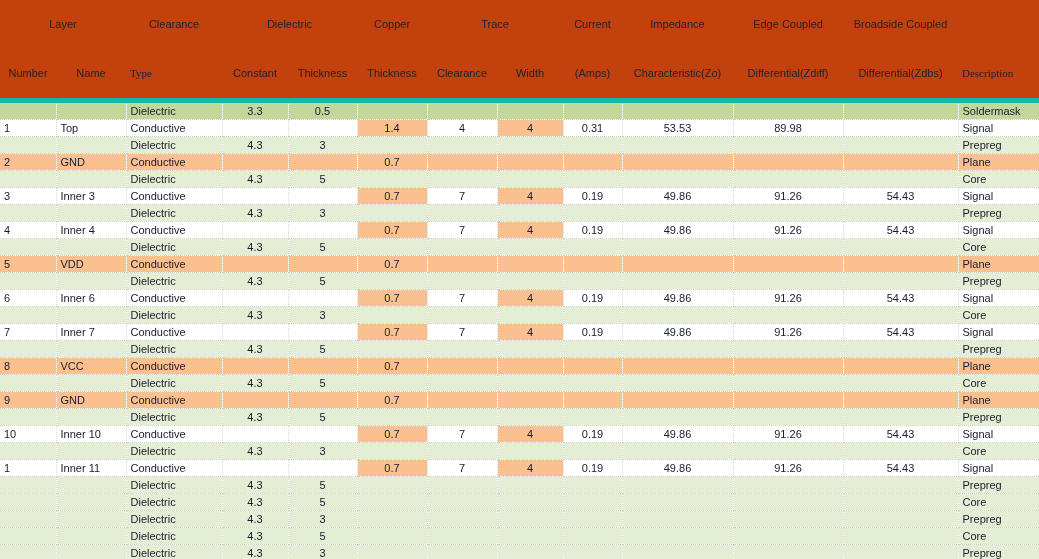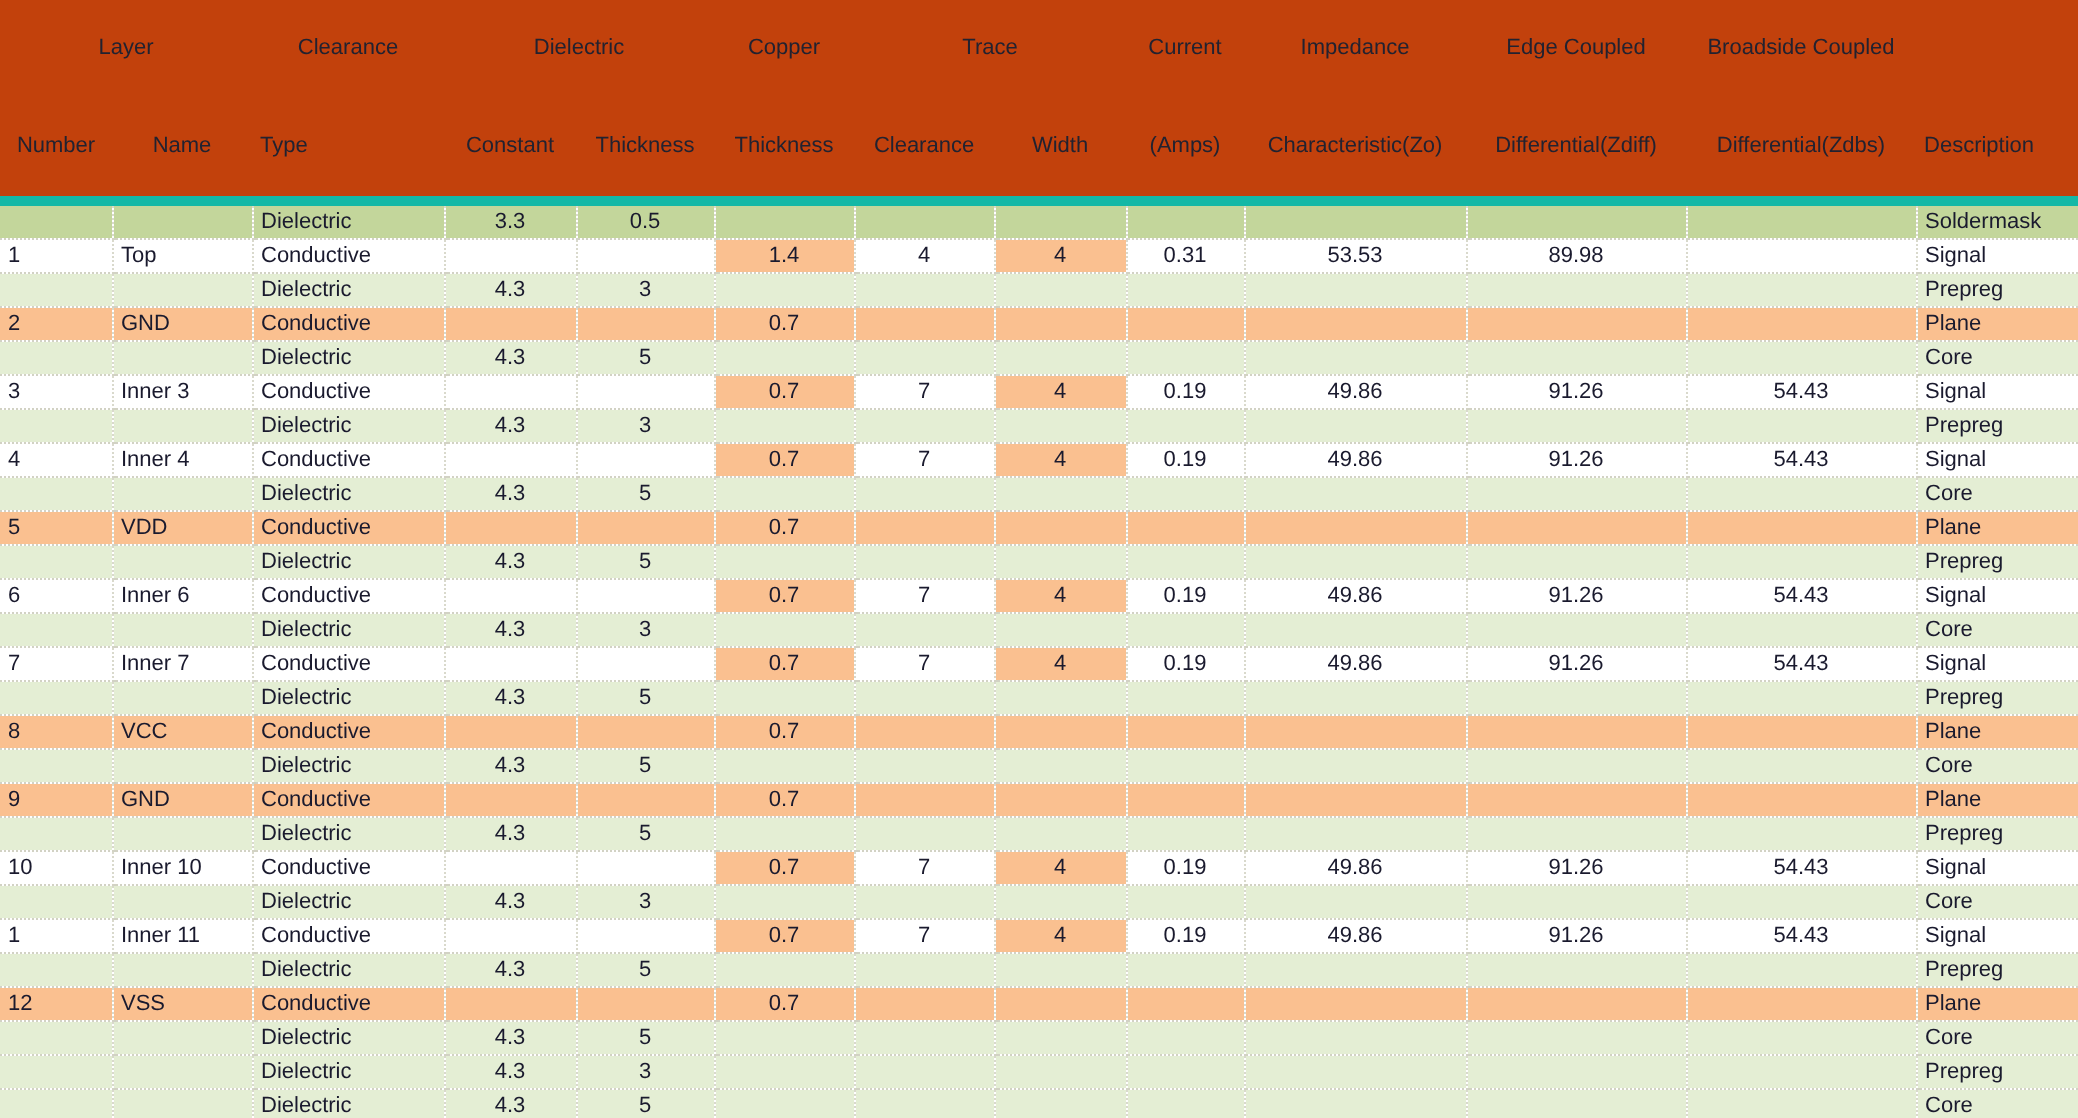--- a/index.html
+++ b/index.html
@@ -66,21 +66,21 @@
   
   tr.row-soldermask td { background: #c3d69b; }
   tr.row-dielectric td { background: #e4eed4; }
   tr.row-plane     td { background: #fac090; }
   tr.row-signal    td { background: #ffffff; }
 
   
   td.hl { background: #fac090 !important; }
 
   
-  .a-left   { text-align: left; }
+  .a-left   { text-align: left; font-family: Liberation Serif, serif; }
   .a-center { text-align: center; }
 
   td.c-number { text-align: left; }
   td.c-name   { text-align: left; }
   td.c-type   { text-align: left; }
   td.c-desc   { text-align: left; margin-top: 13px; }
   td.c-num    { text-align: center; }
 </style>
 </head>
 <body>
@@ -471,35 +471,20 @@
         <td class="c-num">5</td>
         <td class="c-num"></td>
         <td class="c-num"></td>
         <td class="c-num"></td>
         <td class="c-num"></td>
         <td class="c-num"></td>
         <td class="c-num"></td>
         <td class="c-num"></td>
         <td class="c-desc">Prepreg</td>
       </tr>
-      <tr class="row-plane">
-        <td class="c-number">12</td>
-        <td class="c-name">VSS</td>
-        <td class="c-type">Conductive</td>
-        <td class="c-num"></td>
-        <td class="c-num"></td>
-        <td class="c-num">0.7</td>
-        <td class="c-num"></td>
-        <td class="c-num"></td>
-        <td class="c-num"></td>
-        <td class="c-num"></td>
-        <td class="c-num"></td>
-        <td class="c-num"></td>
-        <td class="c-desc">Plane</td>
-      </tr>
       <tr class="row-dielectric">
         <td class="c-number"></td>
         <td class="c-name"></td>
         <td class="c-type">Dielectric</td>
         <td class="c-num">4.3</td>
         <td class="c-num">5</td>
         <td class="c-num"></td>
         <td class="c-num"></td>
         <td class="c-num"></td>
         <td class="c-num"></td>

